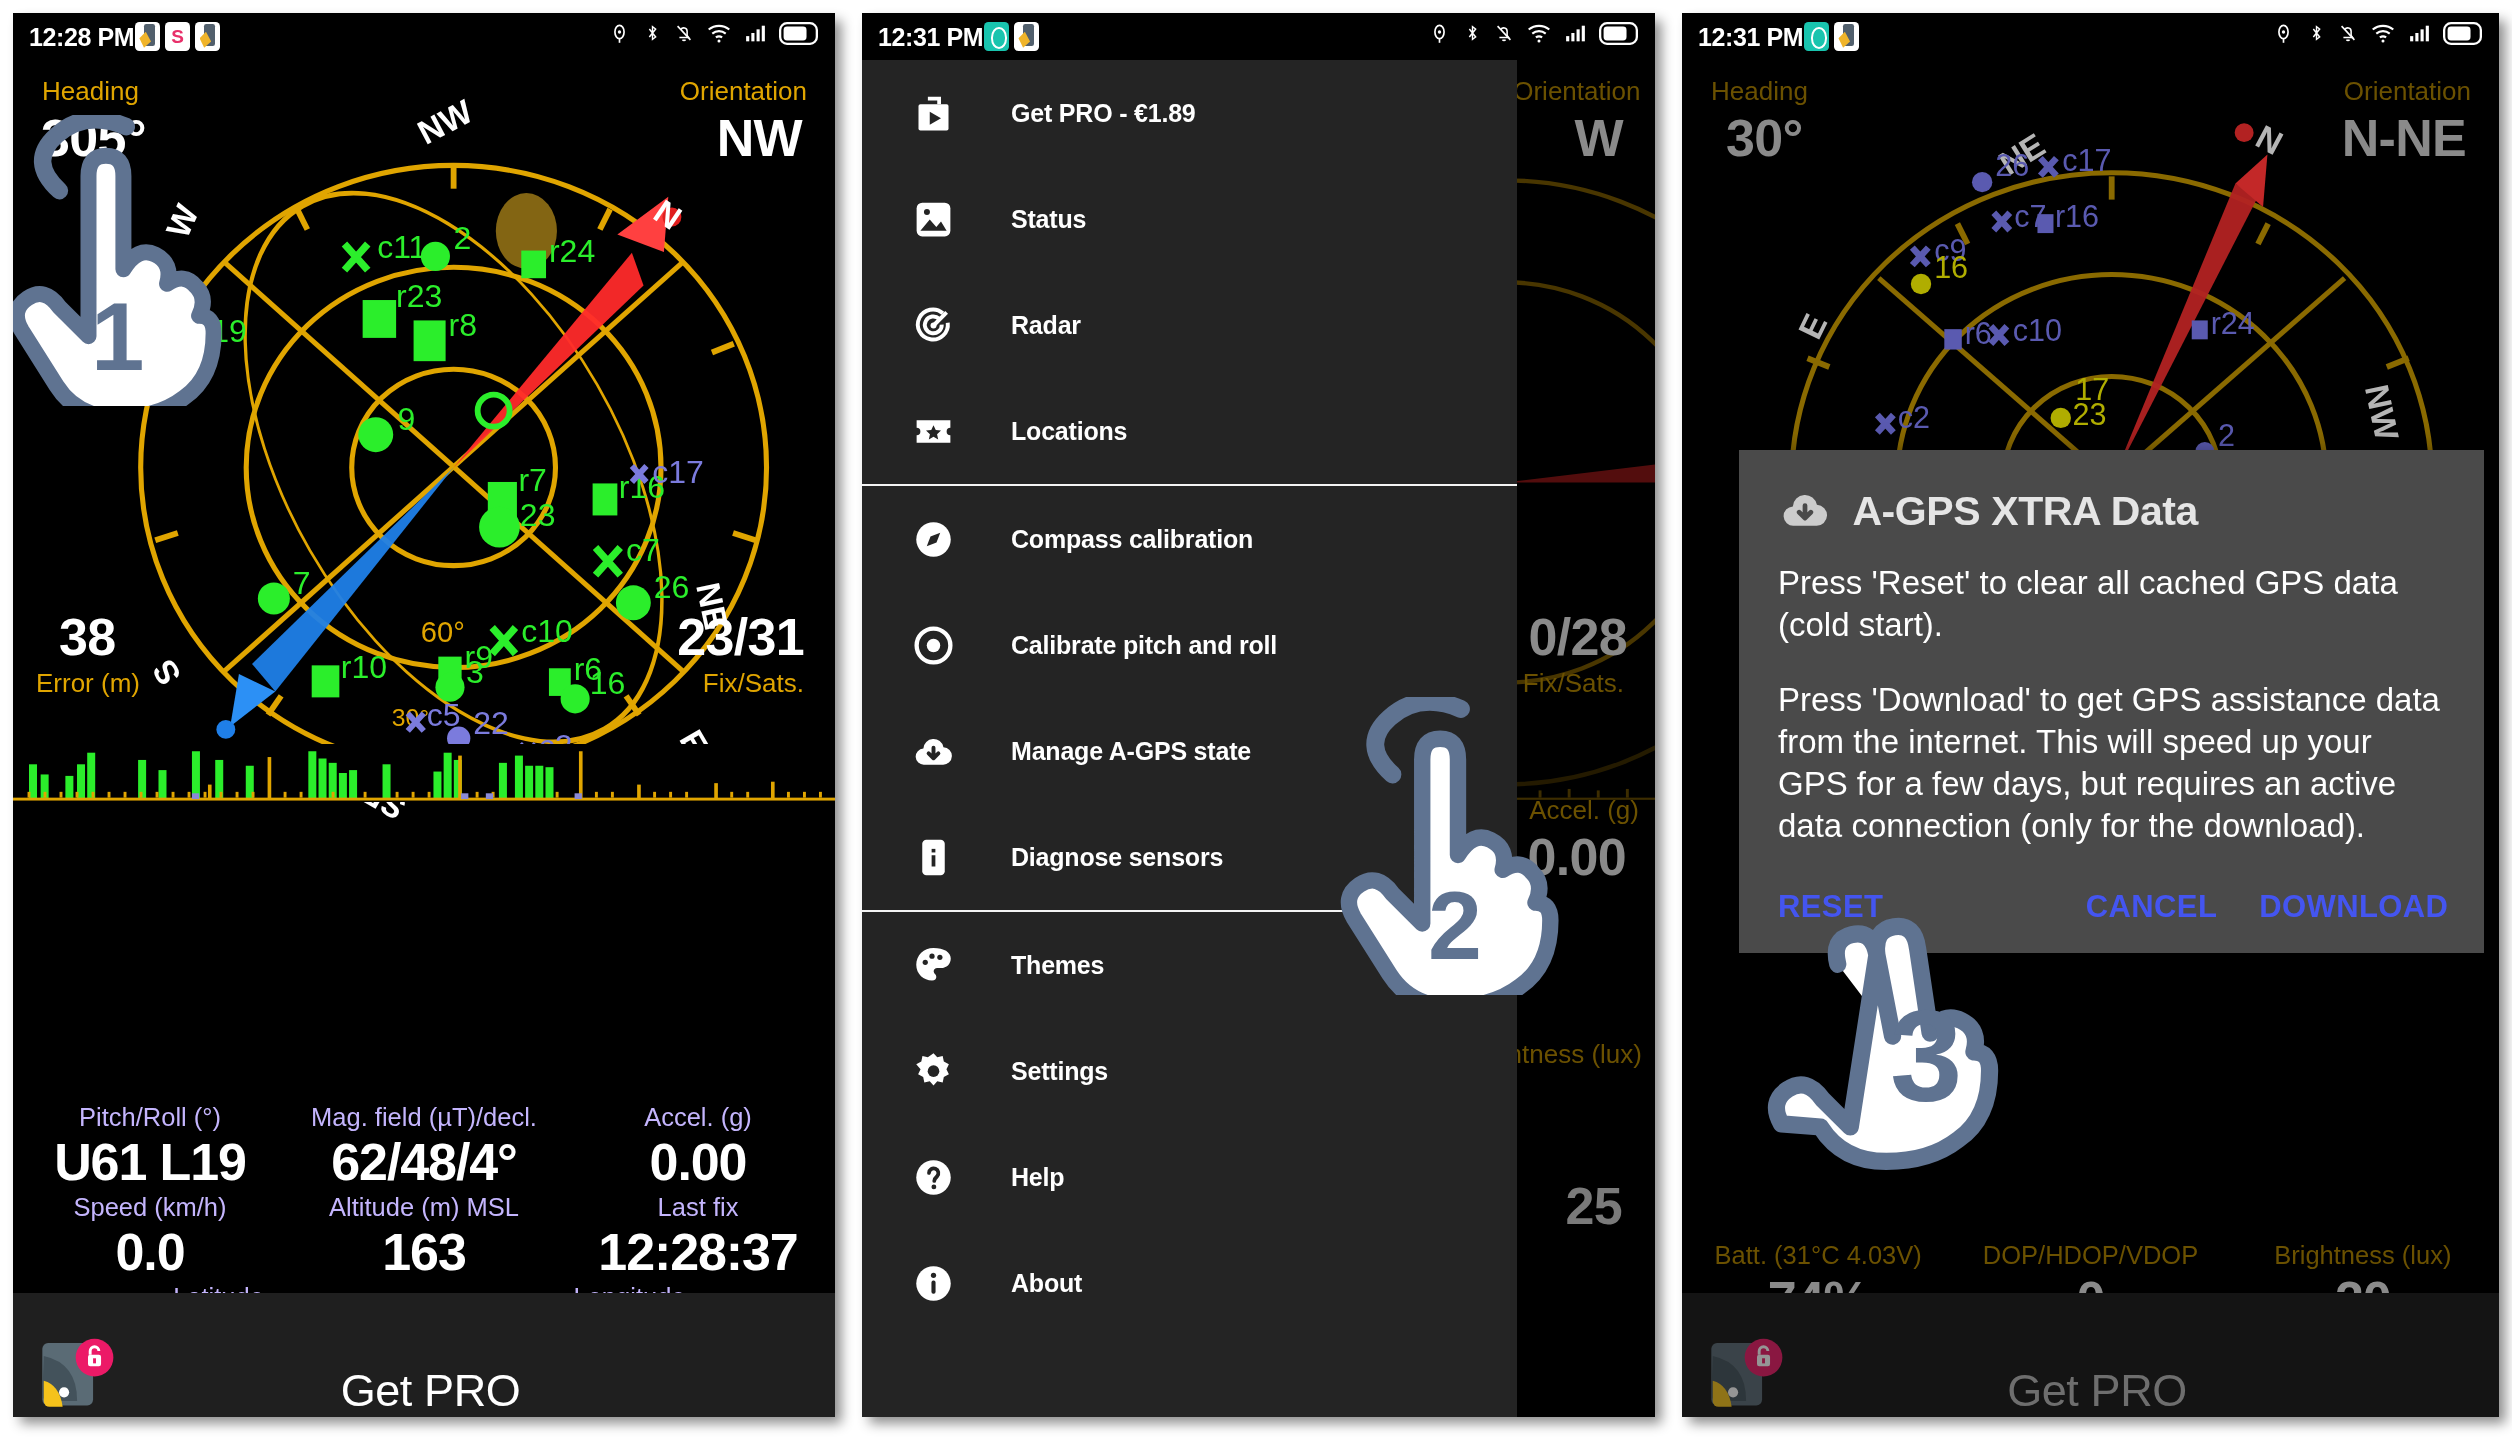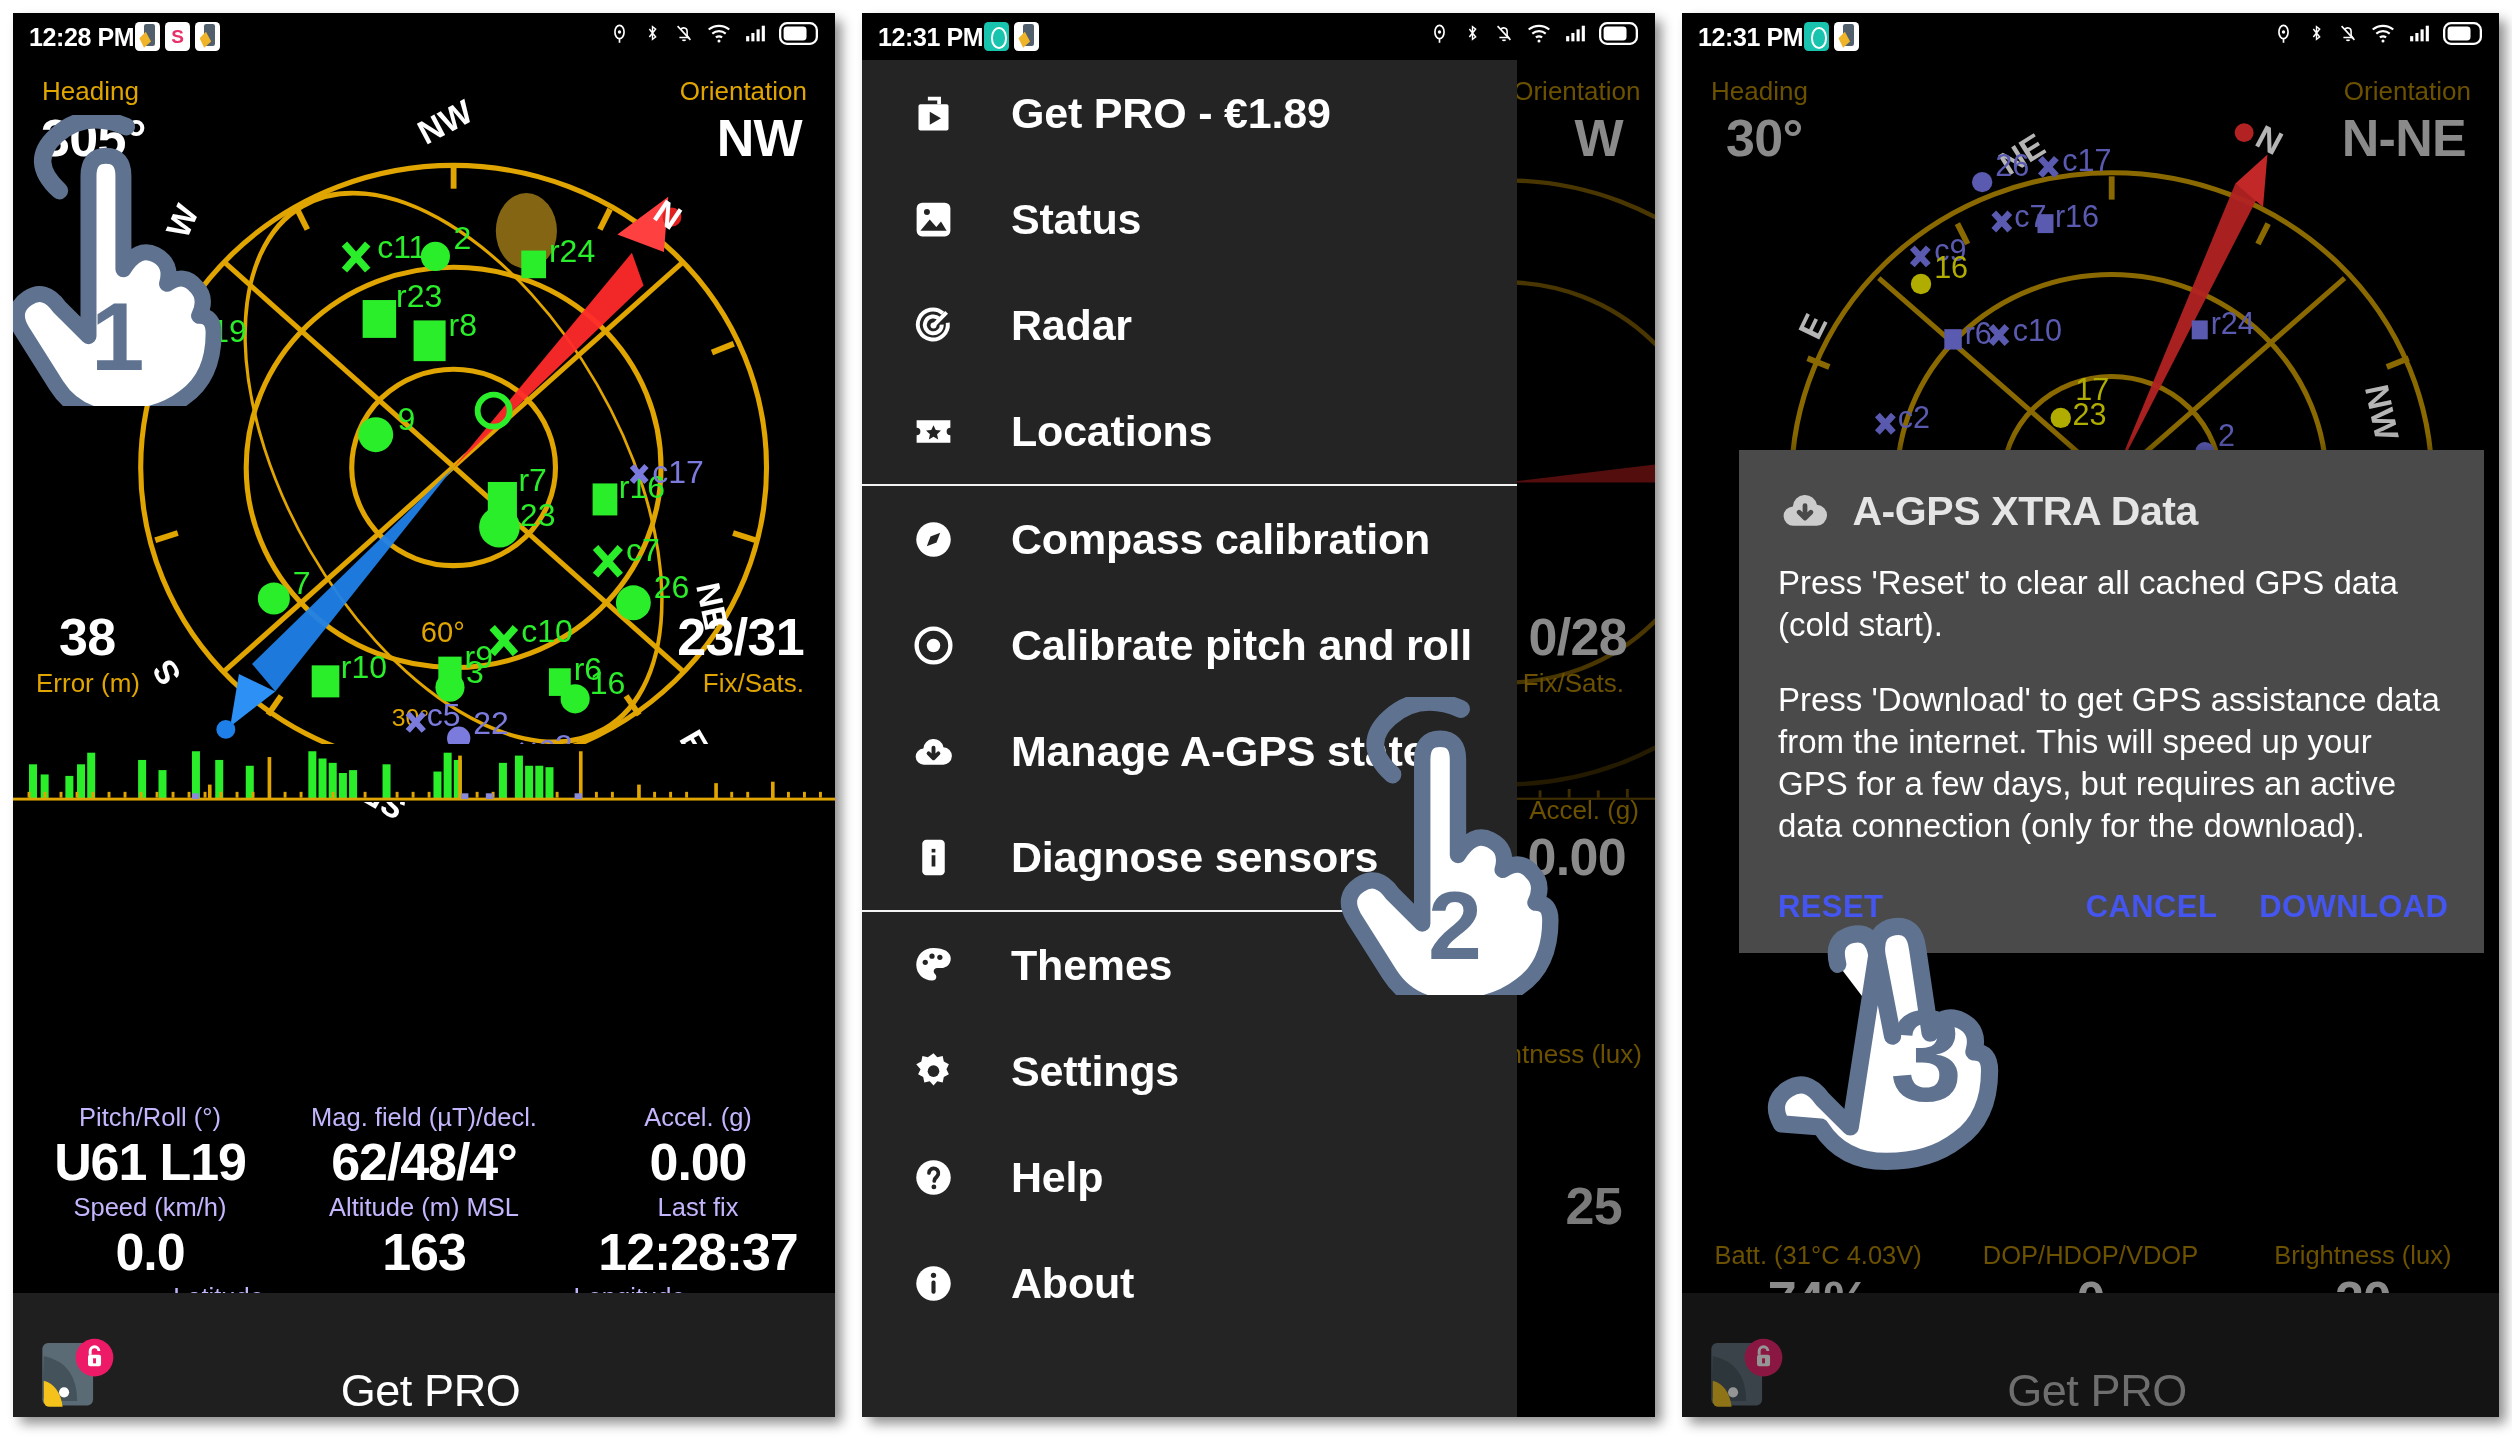--- a/index.html
+++ b/index.html
@@ -59,21 +59,21 @@
   .proicon{position:relative;width:95px;height:87px;margin-left:13px;flex:none;}
   .protext{flex:1;text-align:center;color:#fff;font-size:45px;font-weight:normal;letter-spacing:-0.4px;
            margin-right:95px;}
   .dimbar{background:#141414;}
   .dimbar .protext{color:#6e6e6e;}
 
   
   .menu{position:absolute;left:0;top:47px;width:655px;bottom:0;background:#242424;}
   .mitem{display:flex;align-items:center;height:106px;padding-left:45px;cursor:pointer;}
   .micon{width:52px;height:52px;flex:none;display:flex;align-items:center;justify-content:center;color:#fff;}
-  .mlabel{margin-left:52px;color:#fff;font-size:43px;font-weight:bold;letter-spacing:-0.2px;}
+  .mlabel{margin-left:52px;color:#fff;font-size:25px;font-weight:bold;letter-spacing:-0.2px;}
   .mdiv{height:2.2px;background:#fff;margin:0;opacity:.95;}
 
   
   .dialog{position:absolute;background:#4a4a4a;box-shadow:0 7.3px 29px rgba(0,0,0,.6);}
   .dlg-title{display:flex;align-items:center;padding:33px 39px 10.2px 39px;}
   .dlg-title .dtxt{color:#e5e5e5;font-size:41px;font-weight:bold;margin-left:20.4px;letter-spacing:-0.4px;}
   .dlg-body{padding:13px 39px 0 39px;color:#fff;font-size:33px;line-height:42px;}
   .dlg-body p{margin:0 0 33px 0;}
   .dlg-actions{display:flex;padding:8.7px 36px 28px 39px;}
   .dlg-btn{color:#4455f0;font-size:31px;font-weight:bold;letter-spacing:0.4px;cursor:pointer;}

